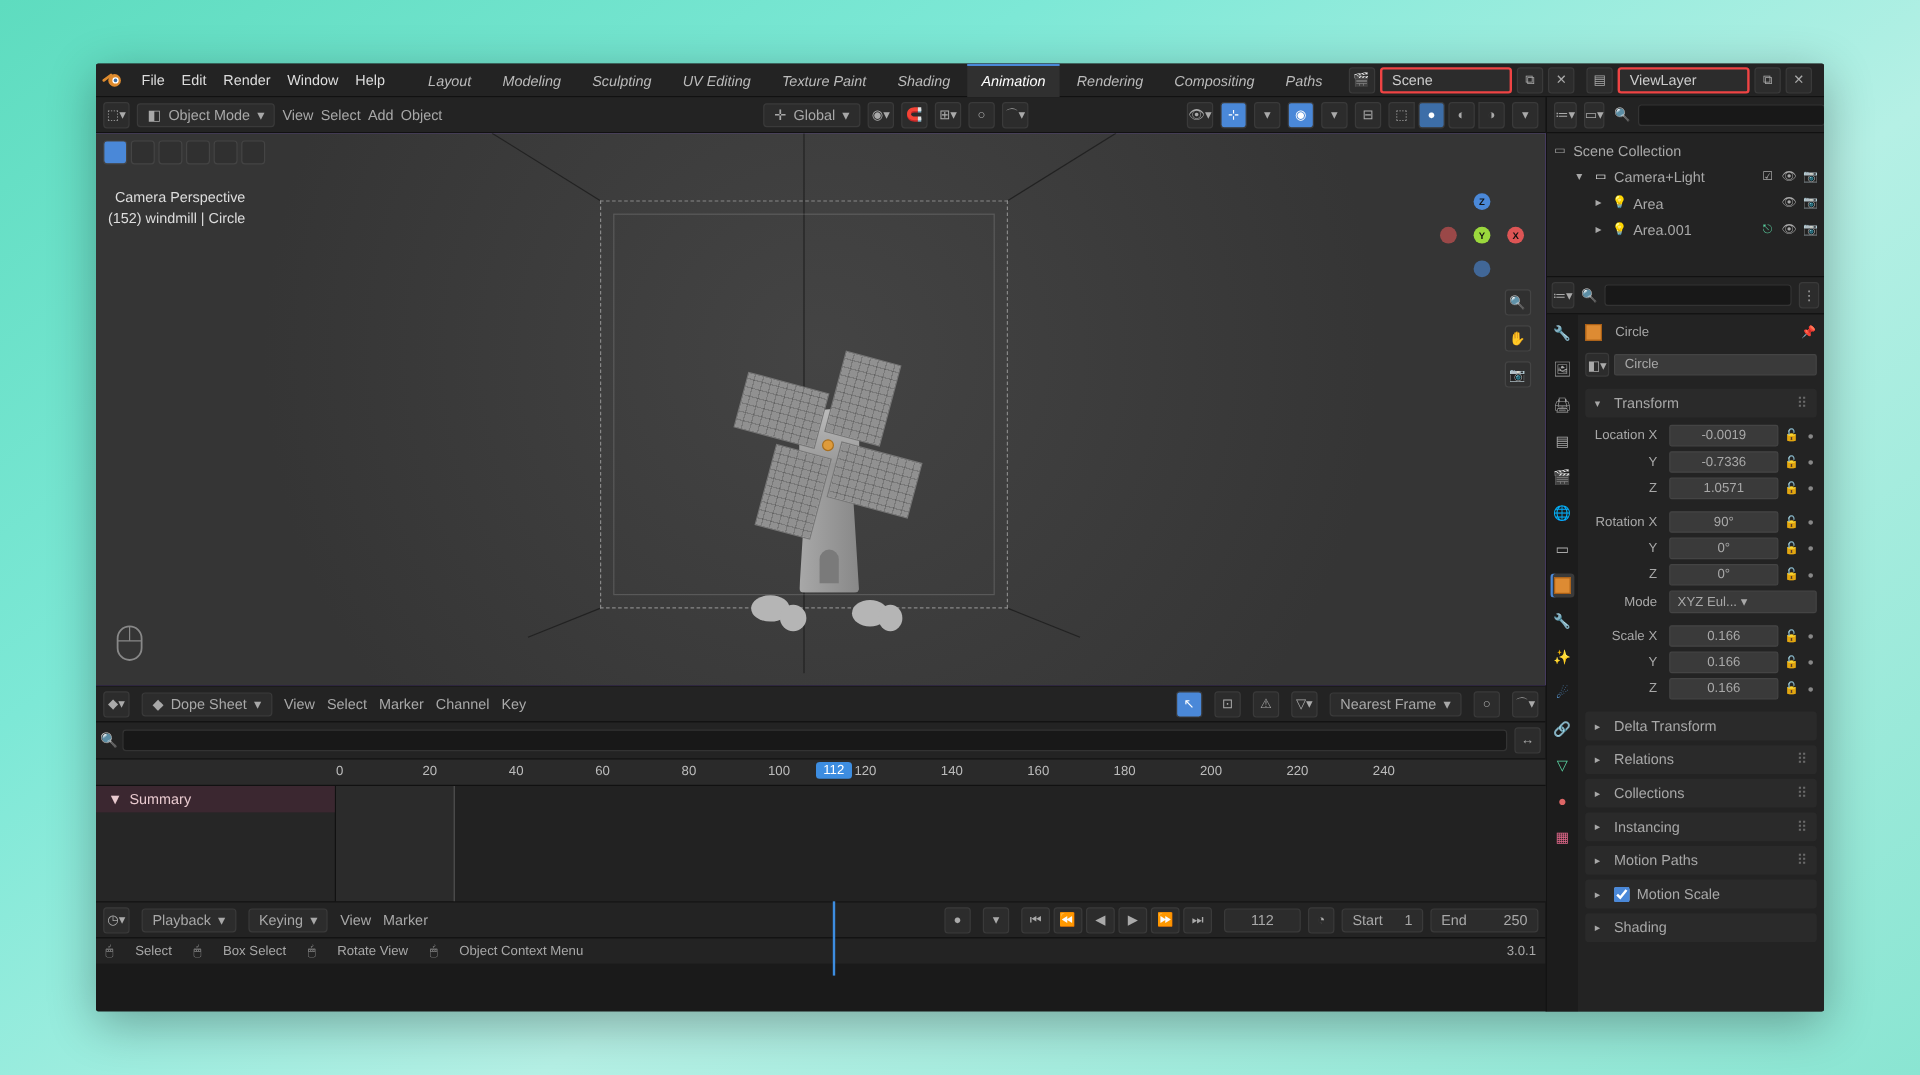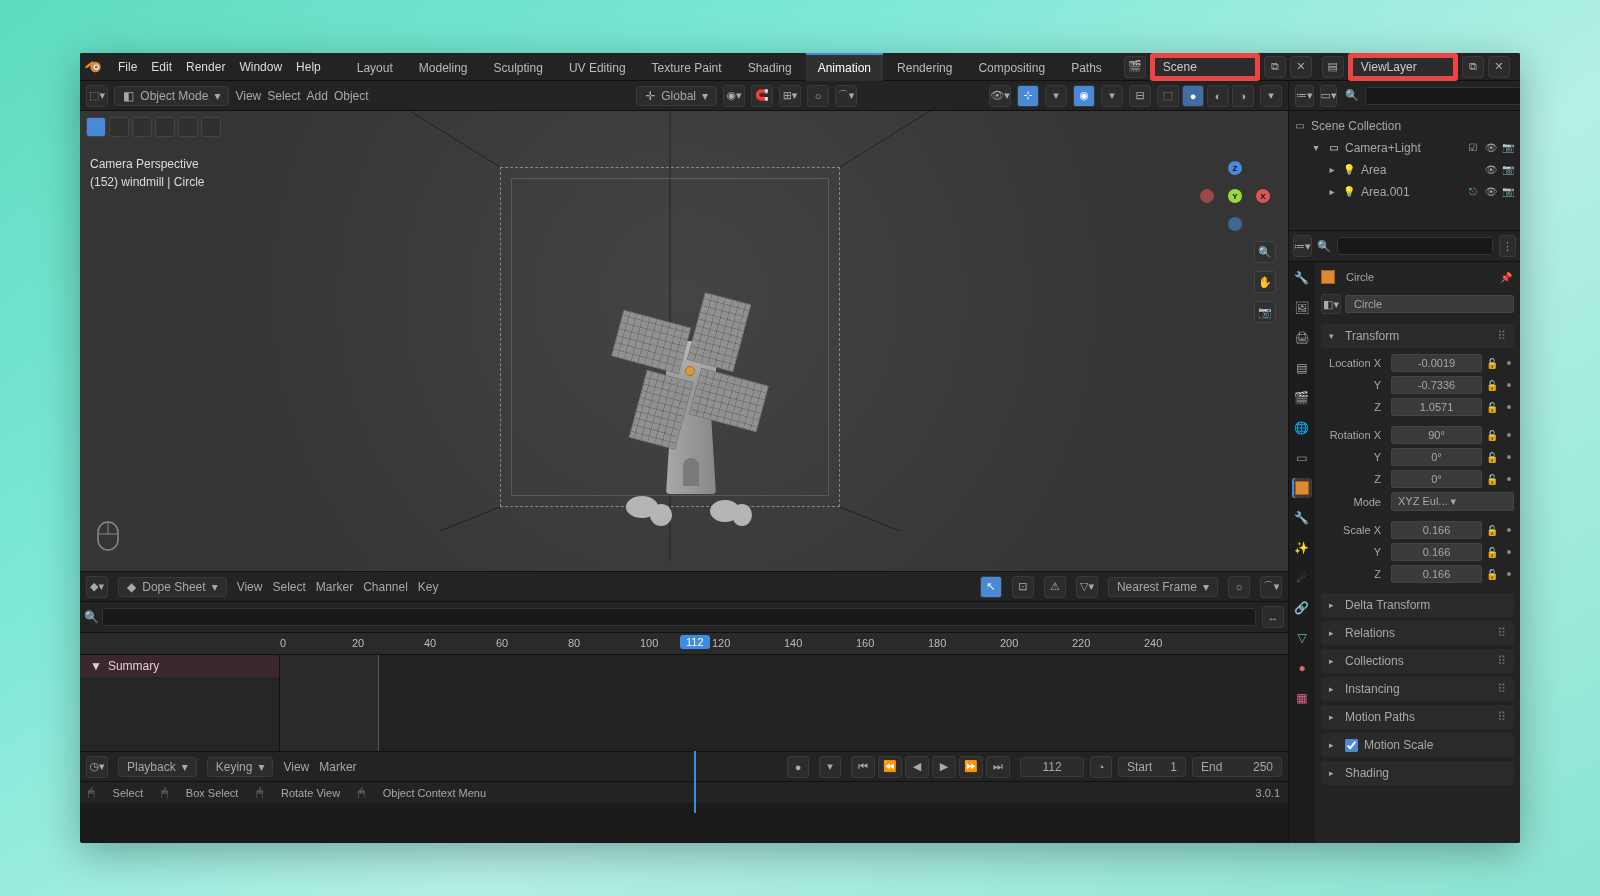--- a/index.html
+++ b/index.html
@@ -5,34 +5,34 @@
   * { margin: 0; padding: 0; box-sizing: border-box; font-family: -apple-system, "Segoe UI", sans-serif; }
   body { background: linear-gradient(145deg, #5edcbf 0%, #7de8d6 30%, #b5f0e5 60%, #8ae5d2 100%); width: 1600px; height: 896px; overflow: hidden; display: flex; align-items: center; justify-content: center; }
   .window { width: 1440px; height: 790px; background: #1a1a1a; box-shadow: 0 10px 40px rgba(0,0,0,.3); border-radius: 2px; display: flex; flex-direction: column; color: #a8a8a8; font-size: 12px; overflow: hidden; }
   .titlebar { height: 18px; background: #e8e8e8; color: #555; font-size: 10px; padding: 2px 6px; display: flex; align-items: center; justify-content: space-between; }
   .wincontrols { display: flex; gap: 14px; font-size: 10px; }
   .topbar { display: flex; align-items: center; background: #232323; border-bottom: 1px solid #111; height: 28px; }
   .logo { width: 28px; height: 28px; display: flex; align-items: center; justify-content: center; }
   .logo svg { width: 18px; height: 18px; }
   .menu { display: flex; gap: 14px; padding: 0 10px; color: #ddd; font-size: 12px; }
   .menu span, .workspaces span { cursor: default; }
-  .workspaces { display: flex; gap: 2px; margin-left: 14px; align-items: stretch; height: 28px; }
+  .workspaces { display: flex; gap: 2px; margin-left: 14px; align-items: stretch; height: 28px; font-style: italic; }
   .workspaces span { padding: 0 12px; display: flex; align-items: center; color: #bbb; font-size: 12px; border-top: 2px solid transparent; }
   .workspaces span.active { background: #303030; color: #fff; border-top-color: #4a88d8; }
   .scenebox { margin-left: 10px; display: flex; align-items: center; gap: 4px; }
-  .field { background: #2c2c2c; border: 5px solid #ef4444; border-radius: 3px; padding: 2px 8px; color: #ccc; min-width: 100px; font-size: 12px; }
+  .field { background: #2c2c2c; border: 2px solid #ef4444; border-radius: 3px; padding: 2px 8px; color: #ccc; min-width: 100px; font-size: 12px; }
   .iconbtn { width: 22px; height: 22px; background: #2c2c2c; border: 1px solid #3a3a3a; border-radius: 3px; display: flex; align-items: center; justify-content: center; font-size: 11px; cursor: pointer; color: #aaa; }
   .iconbtn.active { background: #3d6ea8; color: #fff; }
   .iconbtn.accent { background: #4a88d8; color: #fff; }
   .mainrow { flex: 1; display: grid; grid-template-columns: 1fr 232px; min-height: 0; }
   .leftcol { display: flex; flex-direction: column; min-width: 0; }
   .vheader { height: 30px; background: #232323; border-bottom: 1px solid #111; display: flex; align-items: center; padding: 0 6px; gap: 6px; }
   .dropdown { background: #2c2c2c; border: 1px solid #3a3a3a; border-radius: 3px; padding: 2px 8px; display: flex; align-items: center; gap: 6px; font-size: 12px; }
   .toolrow { display: flex; gap: 3px; }
-  .viewport { position: relative; background: #8b5cf6; display: flex; flex-direction: column; min-height: 0; }
+  .viewport { position: relative; background: #8b5cf6; display: flex; flex-direction: column; min-height: 0; text-align: right; }
   .vtoolbar { position: absolute; top: 6px; left: 6px; display: grid; grid-template-columns: repeat(6, 20px); gap: 3px; z-index: 3; }
   .vtoolbar .tbtn { width: 20px; height: 20px; background: #303030; border: 1px solid #444; border-radius: 3px; }
   .vtoolbar .tbtn.sel { background: #4a88d8; }
   .canvas { flex: 1; position: relative; overflow: hidden; background: radial-gradient(circle at 50% 40%, #444 0%, #353535 70%); }
   .camview { position: absolute; left: 420px; top: 56px; width: 340px; height: 340px; border: 1px dashed #888; }
   .camview::after { content: ''; position: absolute; inset: 10px; border: 1px solid rgba(255,255,255,.15); }
   .overlay-text { position: absolute; top: 44px; left: 10px; font-size: 12px; line-height: 1.5; color: #ddd; z-index: 2; }
   .options { position: absolute; top: 8px; right: 12px; background: #2c2c2c; padding: 3px 10px; border-radius: 3px; font-size: 12px; }
   .navgizmo { position: absolute; top: 50px; right: 18px; width: 70px; height: 70px; }
   .axis-dot { position: absolute; width: 14px; height: 14px; border-radius: 50%; font-size: 8px; color: #111; display: flex; align-items: center; justify-content: center; font-weight: 600; }

